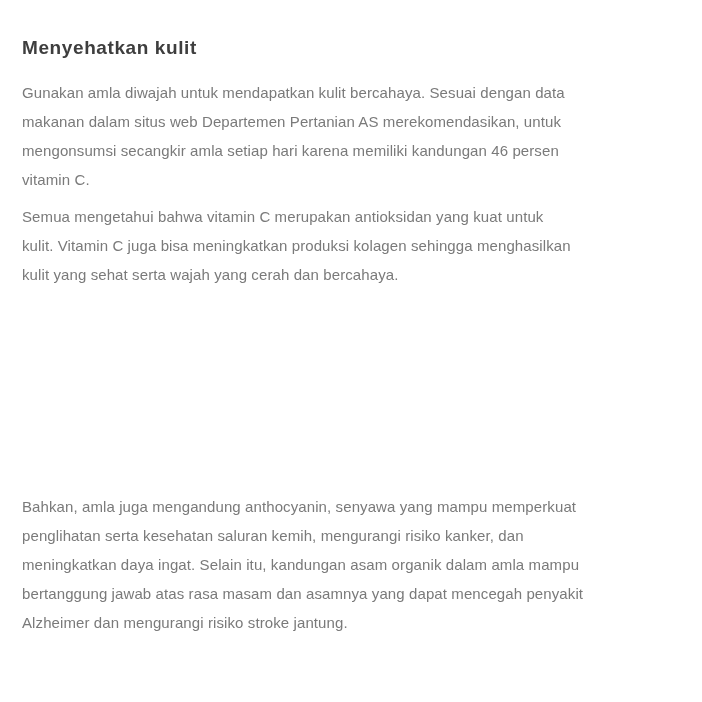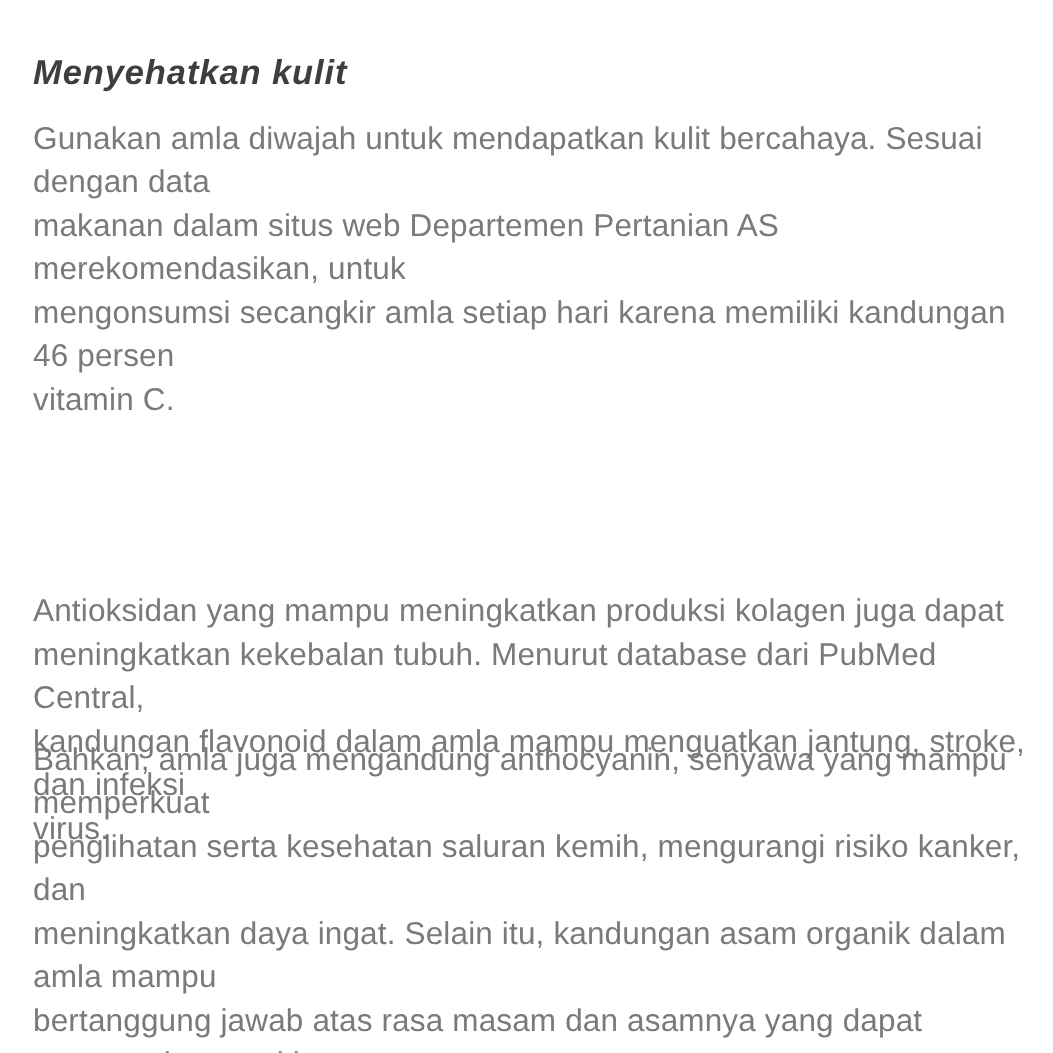--- a/index.html
+++ b/index.html
@@ -18,34 +18,33 @@
     position: relative;
     width: 702px;
     height: 702px;
     background: #ffffff;
     overflow: hidden;
   }
   .section-heading {
     position: absolute;
     left: 22px;
     margin: 0;
-    font-size: 23px;
+    font-size: 19px;
     line-height: 24px;
     font-weight: bold;
     letter-spacing: 0.6px;
     color: #3e3e3e;
     white-space: nowrap;
-    font-style: italic;
   }
   .body-paragraph {
     position: absolute;
     left: 22px;
     width: 672px;
     margin: 0;
-    font-size: 21px;
+    font-size: 15px;
     line-height: 29px;
     letter-spacing: 0.1px;
     color: #7a7a7a;
     white-space: pre-line;
   }
   .heading-1 { top: 36px; }
   .paragraph-1 { top: 78px; }
   .paragraph-2 { top: 202px; }
   .heading-2 { top: 350px; }
   .paragraph-3 { top: 393px; }
@@ -56,26 +55,25 @@
 
 <div class="page">
 
   <h2 class="section-heading heading-1">Menyehatkan kulit</h2>
 
   <p class="body-paragraph paragraph-1">Gunakan amla diwajah untuk mendapatkan kulit bercahaya. Sesuai dengan data
 makanan dalam situs web Departemen Pertanian AS merekomendasikan, untuk
 mengonsumsi secangkir amla setiap hari karena memiliki kandungan 46 persen
 vitamin C.</p>
 
+  <p class="body-paragraph paragraph-2">Semua mengetahui bahwa vitamin C merupakan antioksidan yang kuat untuk
+kulit. Vitamin C juga bisa meningkatkan produksi kolagen sehingga menghasilkan
+kulit yang sehat serta wajah yang cerah dan bercahaya.</p>
 
 
-  <p class="body-paragraph paragraph-3">Antioksidan yang mampu meningkatkan produksi kolagen juga dapat
-meningkatkan kekebalan tubuh. Menurut database dari PubMed Central,
-kandungan flavonoid dalam amla mampu menguatkan jantung, stroke, dan infeksi
-virus.</p>
 
   <p class="body-paragraph paragraph-4">Bahkan, amla juga mengandung anthocyanin, senyawa yang mampu memperkuat
 penglihatan serta kesehatan saluran kemih, mengurangi risiko kanker, dan
 meningkatkan daya ingat. Selain itu, kandungan asam organik dalam amla mampu
 bertanggung jawab atas rasa masam dan asamnya yang dapat mencegah penyakit
 Alzheimer dan mengurangi risiko stroke jantung.</p>
 
 </div>
 
 </body></html>

